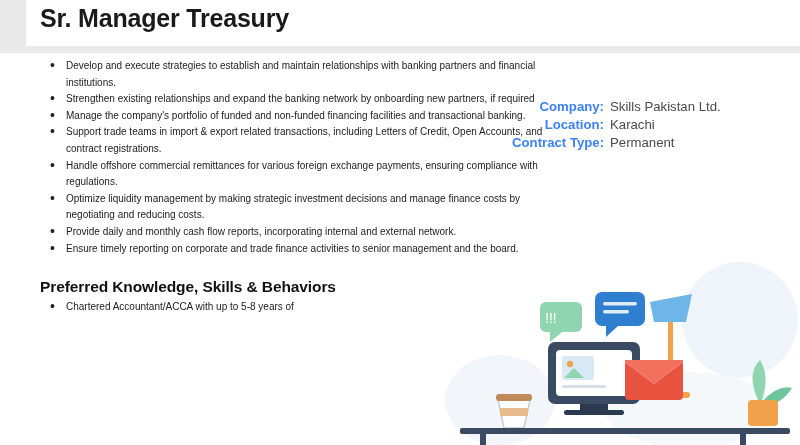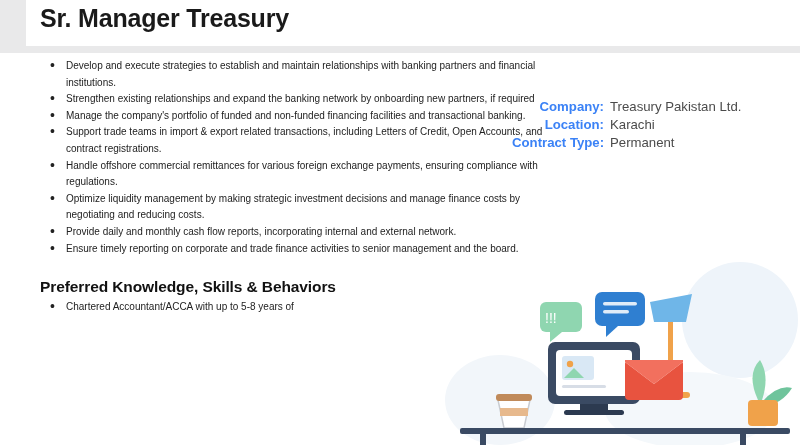--- a/index.html
+++ b/index.html
@@ -175,21 +175,21 @@
     <div class="section-heading" id="preferred-heading">Preferred Knowledge, Skills &amp; Behaviors</div>
 
     <ul class="bullets">
       <li>Chartered Accountant/ACCA with up to 5-8 years of</li>
     </ul>
   </div>
 
   <div id="info-block">
     <div class="info-row">
       <div class="info-label">Company:</div>
-      <div class="info-value">Treasury Pakistan Ltd.</div>
+      <div class="info-value">Skills Pakistan Ltd.</div>
     </div>
     <div class="info-row">
       <div class="info-label">Location:</div>
       <div class="info-value">Karachi</div>
     </div>
     <div class="info-row">
       <div class="info-label">Contract Type:</div>
       <div class="info-value">Permanent</div>
     </div>
   </div>

